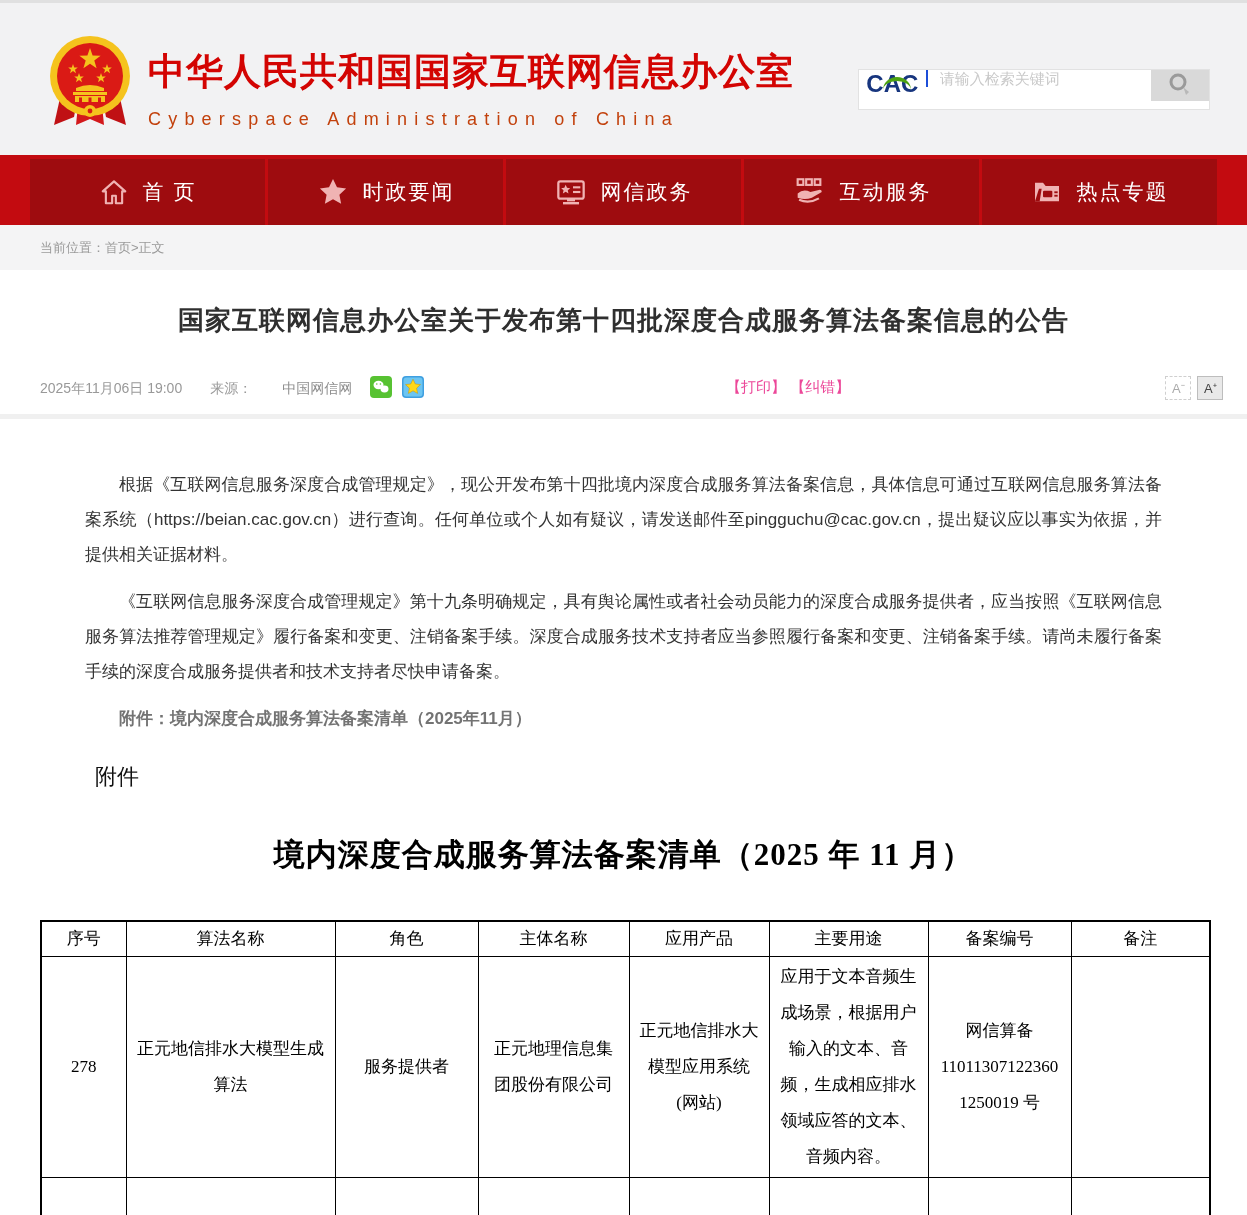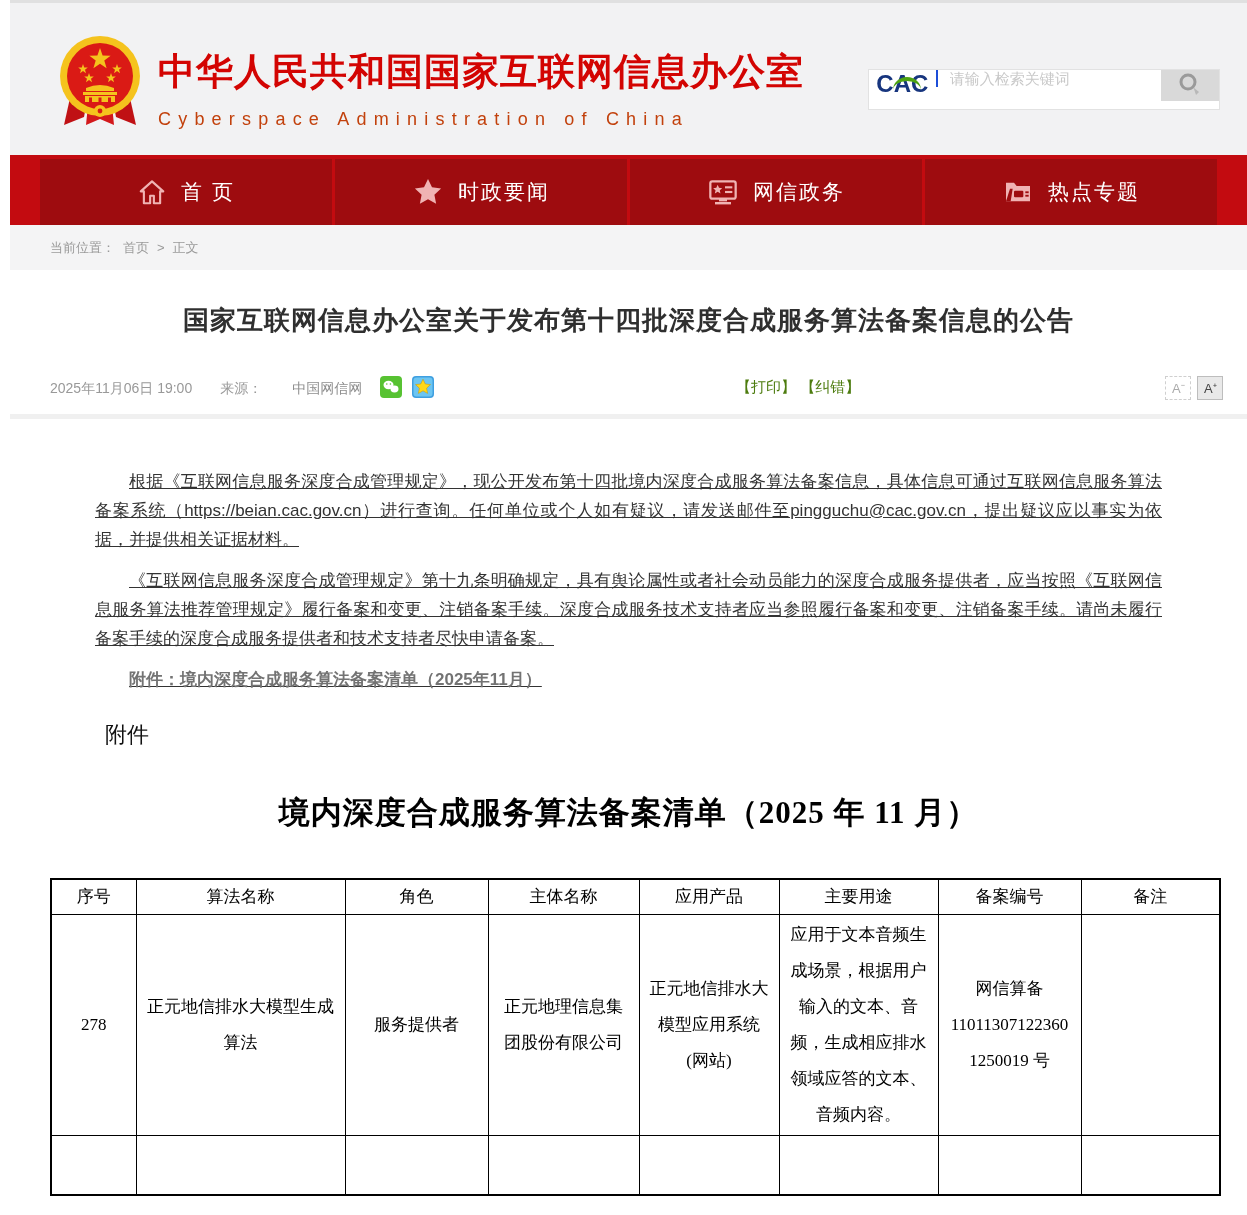--- a/index.html
+++ b/index.html
@@ -1,18 +1,18 @@
 <!DOCTYPE html>
 <html><head>
 <meta charset="utf-8">
 <style>
   * { box-sizing: border-box; }
   html,body { margin:0; padding:0; background:#fff; }
   body { font-family:"Liberation Sans", sans-serif; }
-  .page { position:relative; width:1247px; height:1215px; overflow:hidden; background:#fff; margin:0 auto;padding-left:10px; }
+  .page { position:relative; width:1247px; height:1215px; overflow:hidden; background:#fff; margin:0 auto; }
   .top-strip { height:3px; background:#e0e0e0; }
 
   
   .site-header { position:relative; height:152px; background:#f2f2f3; }
   .emblem { position:absolute; left:46px; top:28px; }
   .site-titles { position:absolute; left:148px; top:44px; width:620px; }
   .site-title-cn { font-size:37px; font-weight:bold; color:#d30402; letter-spacing:1px; white-space:nowrap; }
   .site-title-en { margin-top:12px; font-size:18px; color:#c2410c; letter-spacing:7.2px; white-space:nowrap; }
   .search-bar { position:absolute; left:858px; top:66px; width:352px; height:41px; background:#fff;
                 border:1px solid #e2e2e2; display:flex; align-items:flex-start; }
@@ -26,45 +26,45 @@
   .search-btn { width:62px; border:none; background:#d9d9d9; cursor:pointer; display:flex; align-items:center; justify-content:center; }
 
   
   .main-nav { height:70px; background:#c30b10; display:flex; gap:3px; padding:4px 30px 0 30px; }
   .nav-item { flex:1; background:#9e0c0f; display:flex; align-items:center; justify-content:center;
               gap:14px; color:#fff; text-decoration:none; font-size:21px; font-weight:normal; letter-spacing:2px; }
   .nav-icon { display:flex; align-items:center; }
 
   
   .breadcrumb { height:45px; background:#f4f4f5; display:flex; align-items:center; padding-left:40px;
-                font-size:13px; color:#9a9a9a; gap:8px; }
+                font-size:13px; color:#9a9a9a; gap:0; }
   .breadcrumb a { color:#9a9a9a; text-decoration:none; }
 
   
   .content { background:#fff; }
   .article-title { margin:0; padding-top:30px; text-align:center; font-size:26px; line-height:40px;
                    color:#2f2f2f; font-weight:bold; letter-spacing:1px; }
   .meta-row { position:relative; margin-top:36px; height:26px; font-size:14px; color:#999; }
   .meta-left { position:absolute; left:40px; top:0; display:flex; align-items:flex-end; gap:10px; }
   .meta-date { margin-right:18px; }
   .meta-source-label { margin-right:20px; }
   .meta-source { color:#8d8d8d; margin-right:8px; }
   .share-icon { display:inline-block; width:22px; height:22px; border-radius:4px; position:relative; cursor:pointer; }
   .meta-center { position:absolute; left:726px; top:2px; color:#3f3f3f; font-size:15px; }
-  .meta-center a { color:#4d7c0f; text-decoration:none; }
+  .meta-center a { color:#ec4899; text-decoration:none; }
   .meta-right { position:absolute; right:24px; top:0; display:flex; gap:6px; }
   .font-btn { width:26px; height:24px; font-size:13px; line-height:1; cursor:pointer;
               font-family:"Liberation Sans",sans-serif; }
   .font-smaller { background:#fff; border:1px dashed #cfcfcf; color:#aaa; }
   .font-larger { background:#e9e9e9; border:1px solid #bdbdbd; color:#444; }
   .divider { margin-top:12px; height:5px; background:#f0f0f0; }
 
   .article-body { padding:48px 85px 0 85px; }
-  .article-body p { margin:0 0 12px 0; font-size:17px; line-height:29px; color:#333;
-                    text-align:justify; text-indent:2em;text-decoration:underline; }
+  .article-body p { margin:0 0 12px 0; font-size:17px; line-height:35px; color:#333;
+                    text-align:justify; text-indent:2em; }
   .attachment-line { margin-top:16px; text-indent:2em; font-size:17px; line-height:35px; }
   .attachment-line a { color:#737373; font-weight:bold; text-decoration:none; }
 
   
   .attach-heading { margin:26px 0 0 95px; font-family:"Liberation Serif", serif; font-size:22px; color:#111; }
   .attach-table-title { margin-top:42px; text-align:center; font-family:"Liberation Serif", serif;
                         font-size:31px; font-weight:bold; color:#000; letter-spacing:1px; }
   table.filing { margin:44px 0 0 40px; border-collapse:collapse; table-layout:fixed; width:1169px;
                  border:2px solid #000; font-family:"Liberation Serif", serif; }
   table.filing th, table.filing td { border:1px solid #000; text-align:center; vertical-align:middle;
@@ -151,20 +151,32 @@
         <svg width="32" height="32" viewBox="0 0 24 24">
           <rect x="2.5" y="4" width="19" height="13" rx="1.5" fill="none" stroke="#f0b3b3" stroke-width="1.7"></rect>
           <path d="M8 6.6 9 8.8l2.4.3-1.8 1.6.5 2.4L8 11.9l-2.1 1.2.5-2.4-1.8-1.6L7 8.8Z" fill="#f0b3b3"></path>
           <line x1="13.5" y1="8.5" x2="19" y2="8.5" stroke="#f0b3b3" stroke-width="1.6"></line>
           <line x1="13.5" y1="12" x2="19" y2="12" stroke="#f0b3b3" stroke-width="1.6"></line>
           <rect x="9" y="17" width="6" height="2" fill="#f0b3b3"></rect>
           <rect x="6" y="19.5" width="12" height="1.8" fill="#f0b3b3"></rect>
         </svg>
       </span>
       <span>网信政务</span>
+    </a>
+    <a class="nav-item" href="#">
+      <span class="nav-icon">
+        <svg width="34" height="34" viewBox="0 0 24 24">
+          <rect x="4" y="3" width="4" height="4" fill="none" stroke="#f0b3b3" stroke-width="1.5"></rect>
+          <rect x="10" y="3" width="4" height="4" fill="none" stroke="#f0b3b3" stroke-width="1.5"></rect>
+          <rect x="16" y="3" width="4" height="4" fill="none" stroke="#f0b3b3" stroke-width="1.5"></rect>
+          <path d="M4 13 Q8 9.5 13 12 L19 10.5 Q21 10 21 12 L14 16 Q9 18 4 16 Z" fill="#f0b3b3"></path>
+          <path d="M5 17.5 Q12 20.5 19 16.5" fill="none" stroke="#f0b3b3" stroke-width="1.6"></path>
+        </svg>
+      </span>
+      <span>互动服务</span>
     </a>
     <a class="nav-item" href="#">
       <span class="nav-icon">
         <svg width="32" height="32" viewBox="0 0 24 24">
           <path d="M3 5h6l2 2.5h10V19H3Z" fill="#f0b3b3"></path>
           <path d="M3 19 6 9.5h2L6.5 19Z" fill="#9e0c0f"></path>
           <rect x="9" y="11" width="7" height="5" rx="0.8" fill="#9e0c0f"></rect>
           <line x1="17.5" y1="12.2" x2="20" y2="12.2" stroke="#9e0c0f" stroke-width="1.4"></line>
           <line x1="17.5" y1="14.8" x2="20" y2="14.8" stroke="#9e0c0f" stroke-width="1.4"></line>
         </svg>

